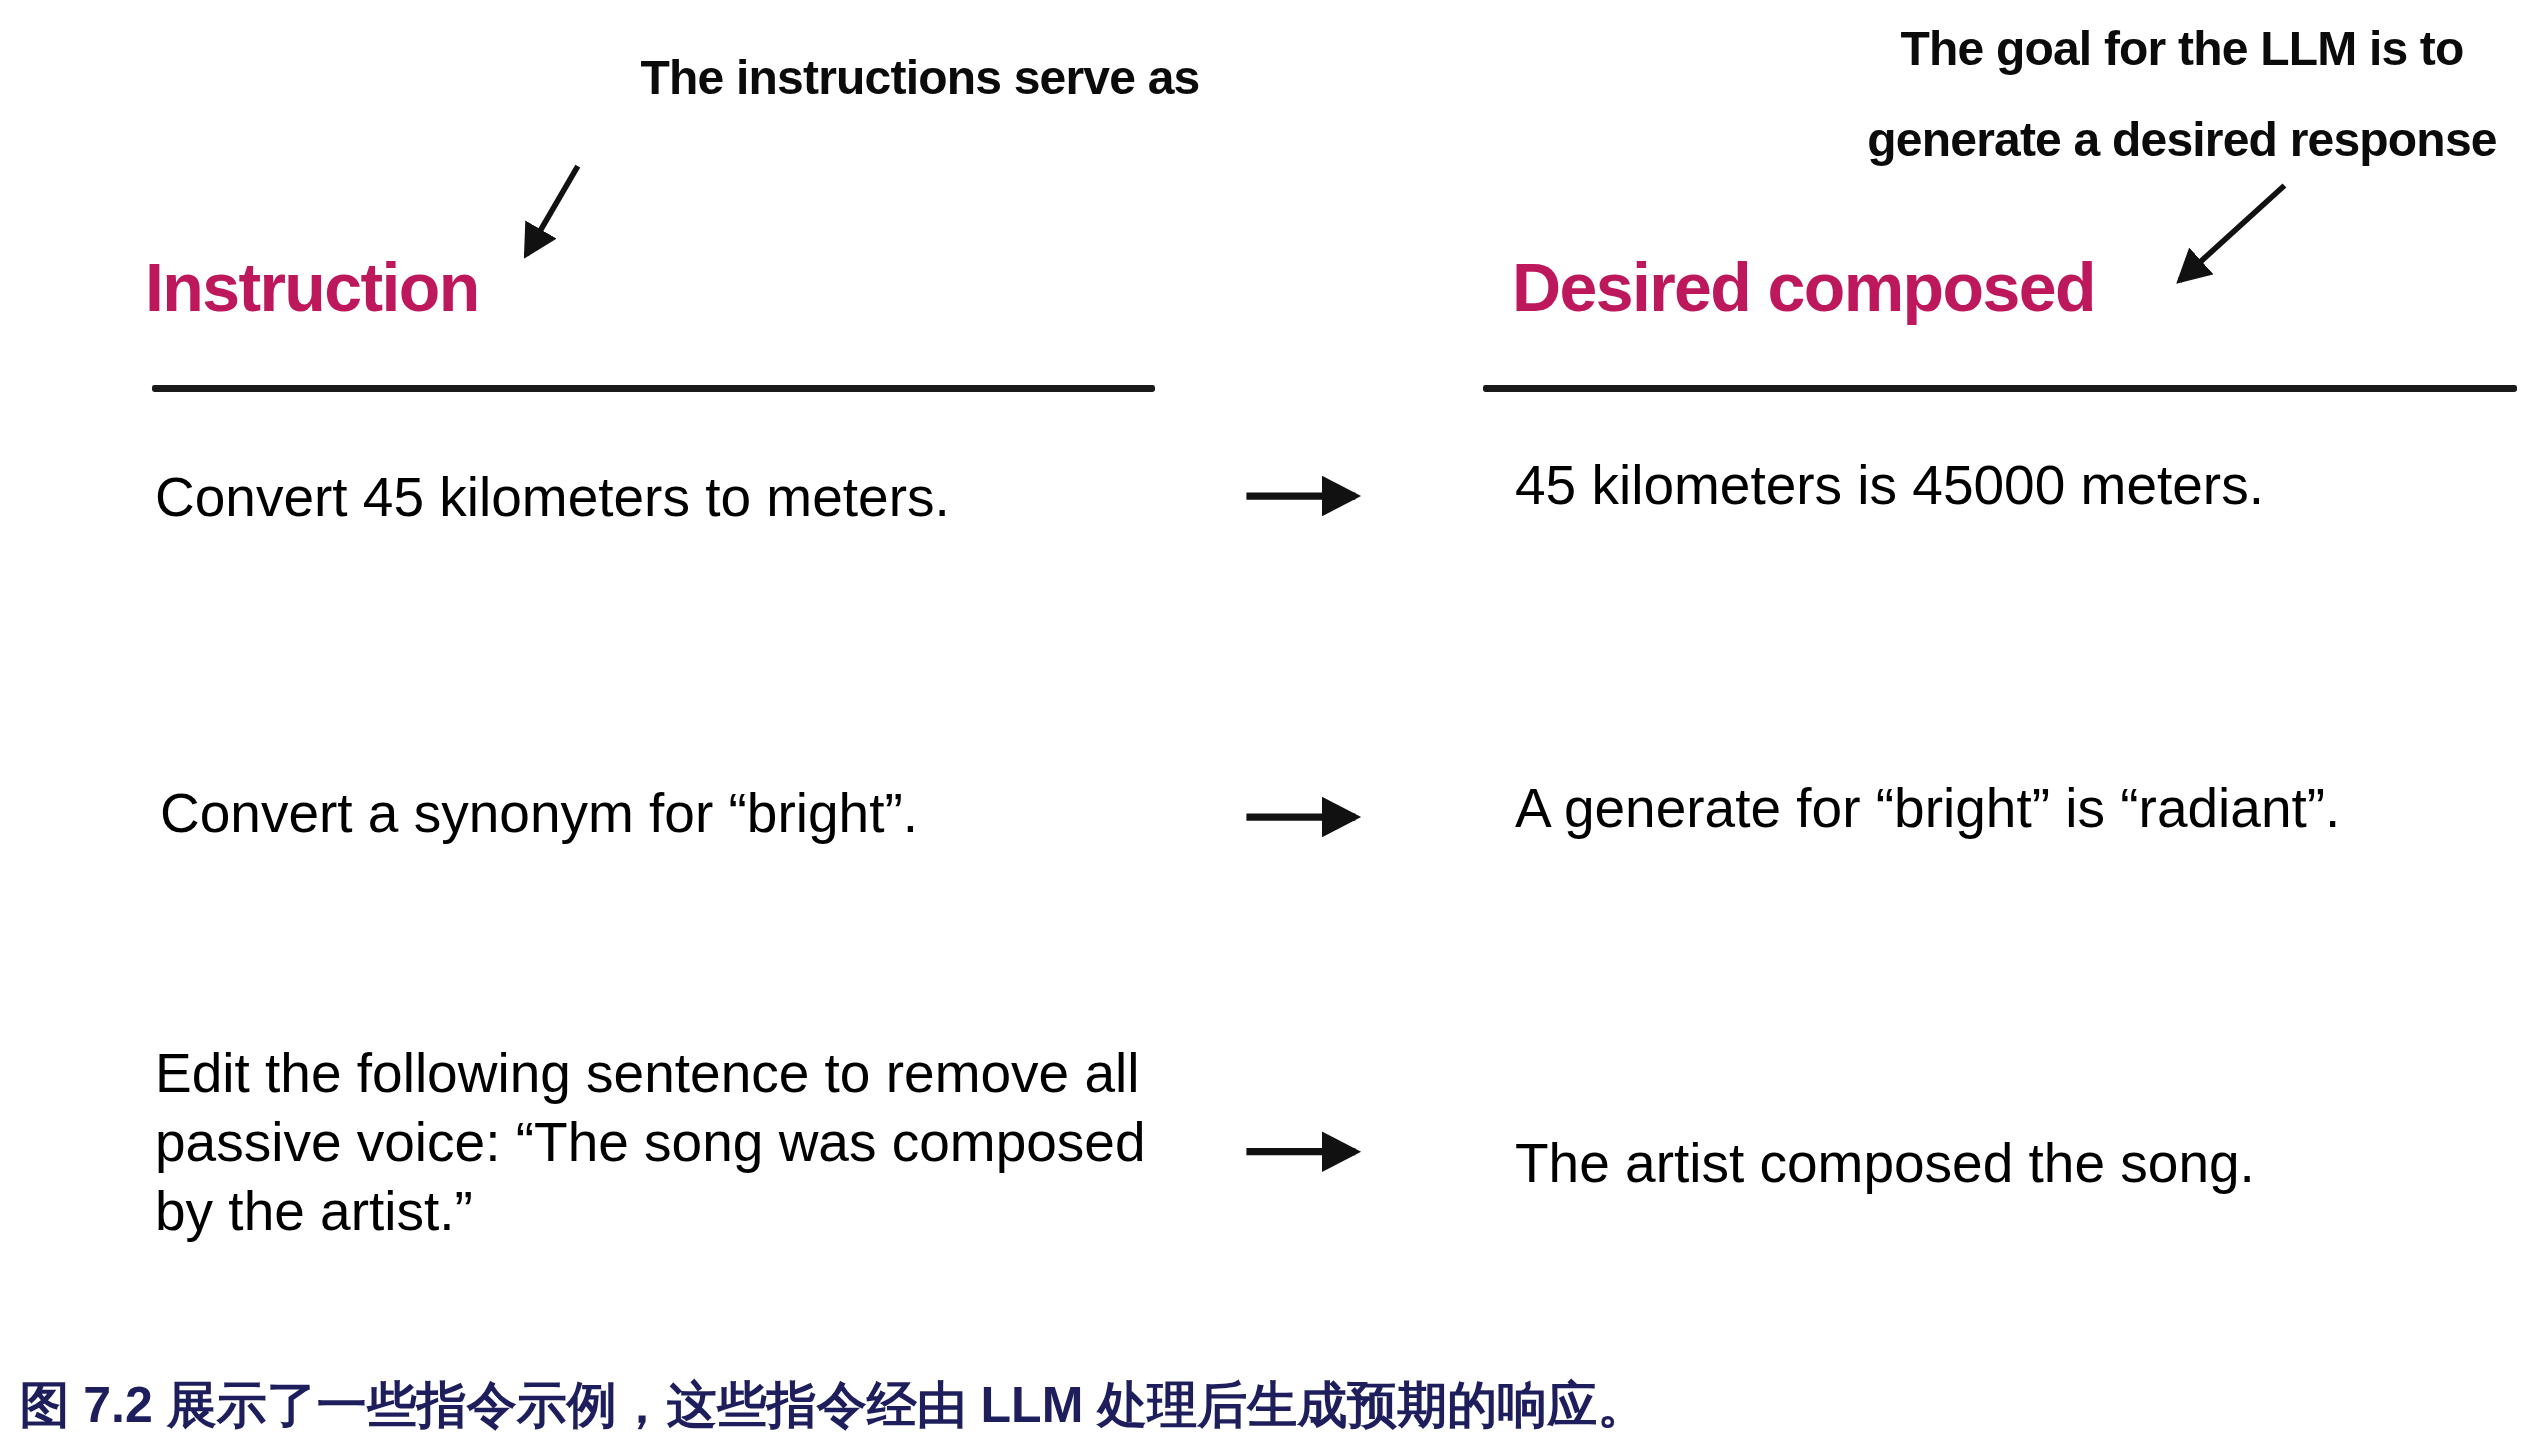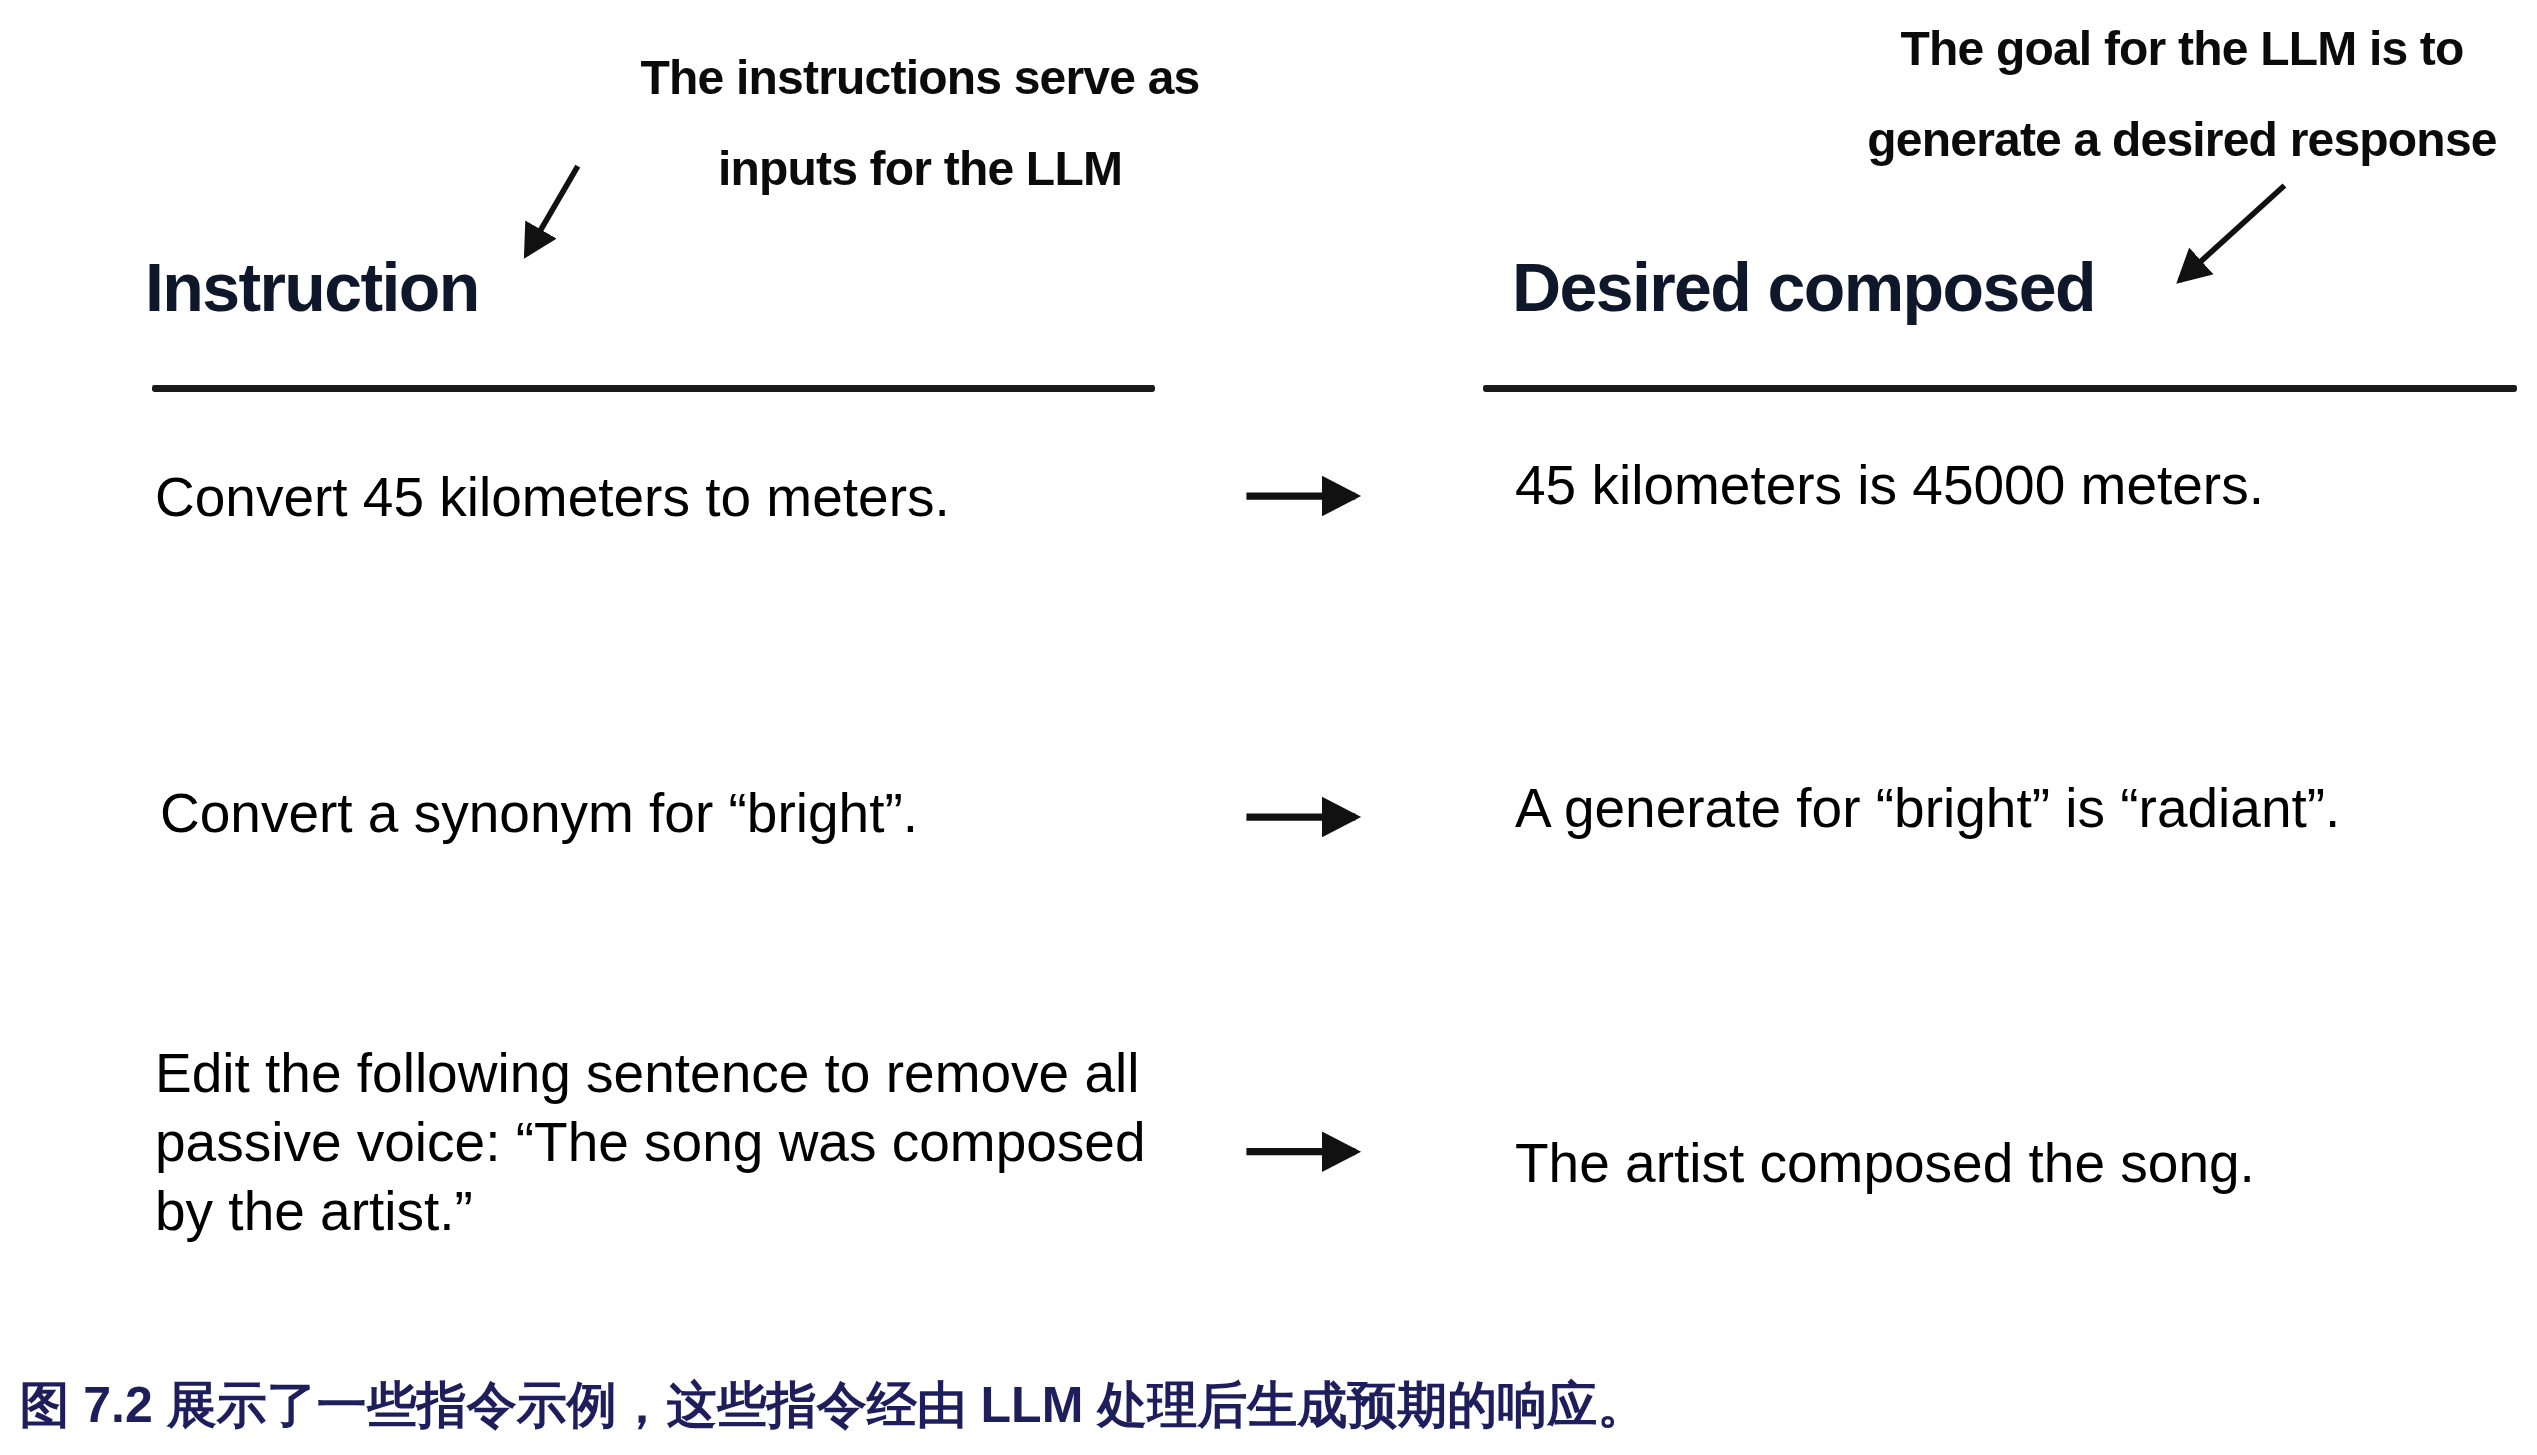--- a/index.html
+++ b/index.html
@@ -29,21 +29,21 @@
     letter-spacing: -0.8px;
     color: #0b0b0b;
   }
   #annotation-left  { left: 557px;  top: 32px; width: 726px; }
   #annotation-right { left: 1819px; top: 3.2px;  width: 726px; }
   .col-header {
     position: absolute;
     font-weight: 700;
     font-size: 68px;
     letter-spacing: -1.6px;
-    color: #0f172a;
+    color: #be185d;
     white-space: nowrap;
   }
   #header-instruction { left: 145px;  top: 248px; }
   #header-response    { left: 1512px; top: 248px; }
   .header-rule {
     position: absolute;
     top: 385px;
     height: 6.5px;
     background: #1a1a1a;
     border-radius: 2.4px;
@@ -90,21 +90,20 @@
     </defs>
     <line x1="716" y1="206" x2="652" y2="316" stroke="#111111" stroke-width="7" marker-end="url(#head-ann)"></line>
     <line x1="2832" y1="230" x2="2702" y2="348" stroke="#111111" stroke-width="7" marker-end="url(#head-ann)"></line>
     <line x1="1545" y1="615" x2="1680" y2="615" stroke="#111111" stroke-width="9" marker-end="url(#head-flow)"></line>
     <line x1="1545" y1="1013" x2="1680" y2="1013" stroke="#111111" stroke-width="9" marker-end="url(#head-flow)"></line>
     <line x1="1545" y1="1428" x2="1680" y2="1428" stroke="#111111" stroke-width="9" marker-end="url(#head-flow)"></line>
   </svg>
 
   <div id="annotation-left" class="annotation">
     <div>The instructions serve as</div>
-    <div>inputs for the LLM</div>
   </div>
 
   <div id="annotation-right" class="annotation">
     <div>The goal for the LLM is to</div>
     <div>generate a desired response</div>
   </div>
 
   <div id="header-instruction" class="col-header">Instruction</div>
   <div id="header-response" class="col-header">Desired composed</div>
 

